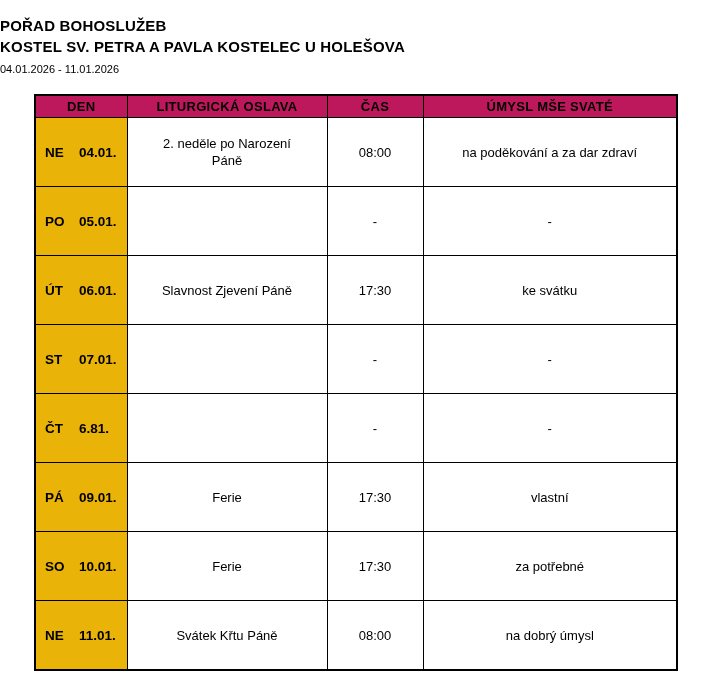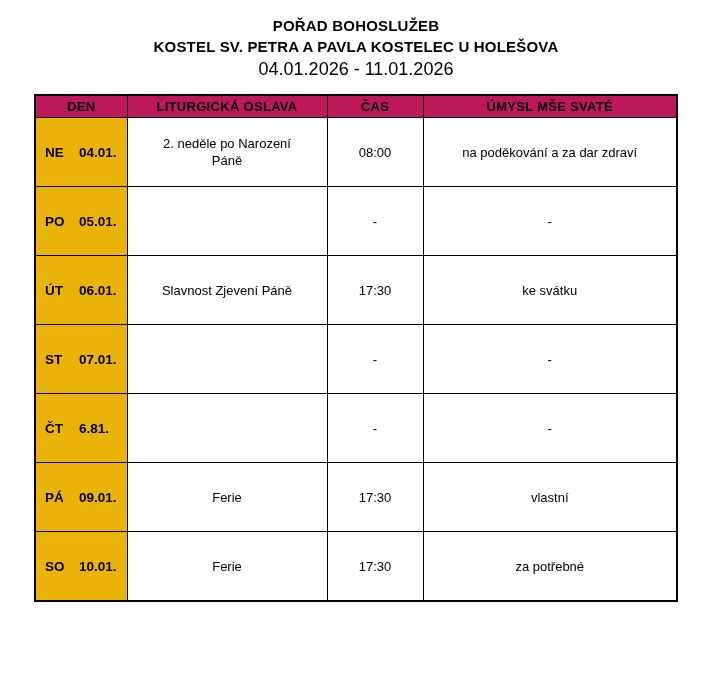--- a/index.html
+++ b/index.html
@@ -14,38 +14,38 @@
     color: #000000;
     overflow: hidden;
   }
   .page {
     width: 712px;
     height: 692px;
     position: relative;
     box-sizing: border-box;
   }
   .header {
-    text-align: center;
+    text-align: left;
     padding-top: 16px;
   }
   .header .line1 {
     font-size: 15px;
     font-weight: bold;
     letter-spacing: 0.2px;
     line-height: 20px;
   }
   .header .line2 {
     font-size: 15px;
     font-weight: bold;
     letter-spacing: 0.2px;
     line-height: 20px;
     margin-top: 1px;
   }
   .header .line3 {
-    font-size: 18px;
+    font-size: 11px;
     font-weight: normal;
     line-height: 20px;
     margin-top: 2px;
   }
   .table-wrap {
     margin: 15px auto 0 auto;
     width: 644px;
   }
   table.schedule {
     border-collapse: collapse;
@@ -209,18 +209,28 @@
           <td class="day-cell">
             <span class="day-inner">
               <span class="day-abbr">SO</span><span class="day-date">10.01.</span>
             </span>
           </td>
           <td class="celebration-cell">Ferie</td>
           <td class="time-cell">17:30</td>
           <td class="intention-cell">za potřebné</td>
         </tr>
 
+        <tr>
+          <td class="day-cell">
+            <span class="day-inner">
+              <span class="day-abbr">NE</span><span class="day-date">11.01.</span>
+            </span>
+          </td>
+          <td class="celebration-cell">Svátek Křtu Páně</td>
+          <td class="time-cell">08:00</td>
+          <td class="intention-cell">na dobrý úmysl</td>
+        </tr>
 
       </tbody>
     </table>
   </div>
 
 </div>
 
 </body></html>

